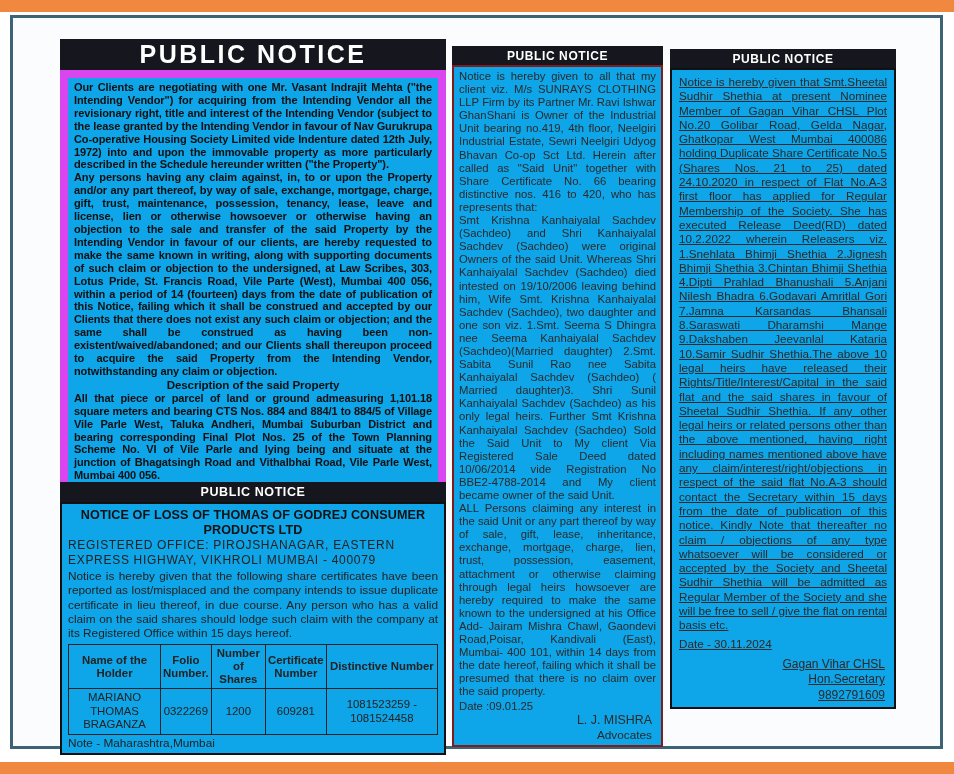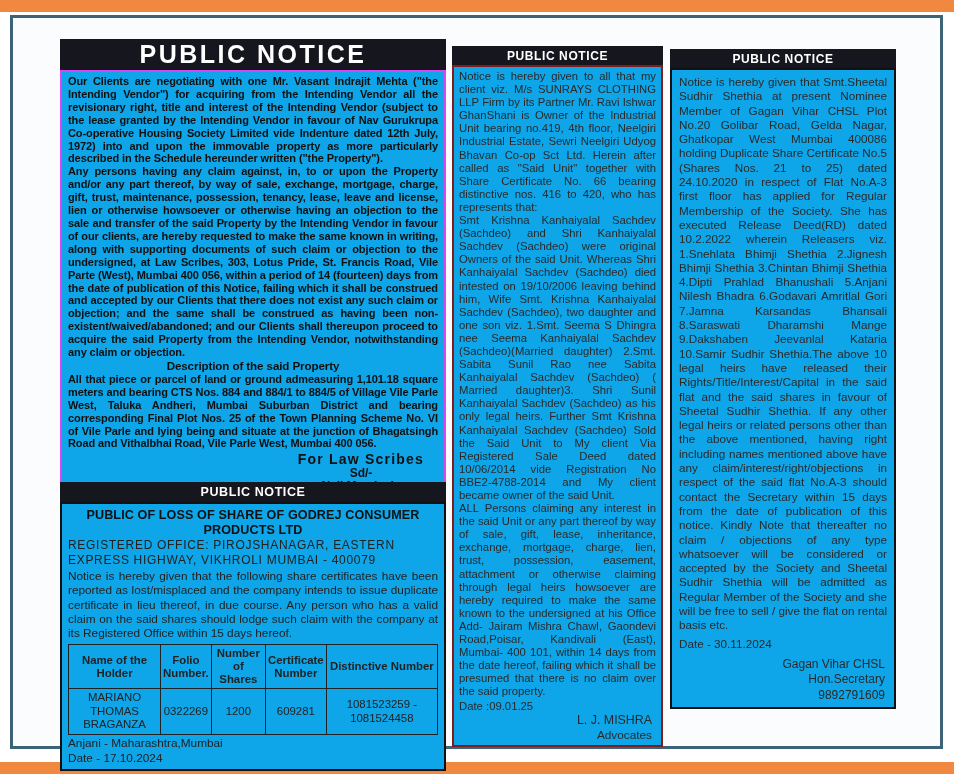--- a/index.html
+++ b/index.html
@@ -18,21 +18,21 @@
   .nheader {
     background:#16161e; color:#ffffff; display:flex; align-items:center; justify-content:center;
     font-weight:bold;
   }
   .nheader.big   { height:31px; font-size:25px; letter-spacing:2.5px; }
   .nheader.small { height:20px; font-size:12.5px; letter-spacing:0.6px; }
 
   
   .n1 { left:60px; top:39px; width:386px; }
   .n1 .nbody {
-    border:2px solid #d946ef; padding:3px 6px 2px 6px; min-height:399px;
+    border:8px solid #d946ef; padding:3px 6px 2px 6px; min-height:399px;
     font-size:11px; line-height:12.9px; font-weight:bold; text-align:justify;
     letter-spacing:-0.1px; color:#101010;
   }
   .n1 .center-b { text-align:center; font-size:11.6px; line-height:14px; }
   .n1-footer { display:flex; justify-content:space-between; align-items:flex-end; margin-top:3px; }
   .n1-date { font-size:14.5px; letter-spacing:0.2px; padding-bottom:2px; }
   .n1-sign { text-align:center; font-size:12px; line-height:13.5px; margin-right:14px; }
   .n1-sign .for-line { font-size:14px; letter-spacing:1.2px; }
 
   
@@ -65,21 +65,21 @@
   .n3-date { text-align:left; margin-top:1px; }
   .n3-sign { text-align:right; padding-right:4px; }
   .n3-sign .sig-name { font-size:12.4px; line-height:15px; }
   .n3-sign .sig-role { font-size:11.8px; line-height:14px; }
 
   
   .n4 { left:670px; top:49px; width:226px; }
   .n4 .nheader { height:19px; font-size:12px; }
   .n4 .nbody {
     border:2px solid #101010; padding:5px 7px 4px 7px; min-height:640px;
-    font-size:11.7px; line-height:14.3px; text-align:justify; color:#2a2a2a;
+    font-size:11.7px; line-height:14.3px; text-align:justify; color:#2a2a2a;text-decoration:underline;
   }
   .n4-foot { text-align:left; margin-top:4px; }
   .n4-sign { text-align:right; margin-top:6px; padding-right:2px; line-height:15.5px; font-size:12px; }
 </style>
 </head>
 <body>
 
 <div class="page">
   <div class="orange-top"></div>
   <div class="orange-bottom"></div>
@@ -100,21 +100,21 @@
           <div>Neil Mandevia</div>
           <div>Advocate &amp; Solicitor.</div>
         </div>
       </div>
     </div>
   </div>
 
   <div class="notice n2">
     <div class="nheader small">PUBLIC NOTICE</div>
     <div class="nbody">
-      <div class="n2-title">PUBLIC OF LOSS OF SHARE OF GODREJ CONSUMER PRODUCTS LTD</div>
+      <div class="n2-title">NOTICE OF LOSS OF THOMAS OF GODREJ CONSUMER PRODUCTS LTD</div>
       <div class="n2-office">REGISTERED OFFICE: PIROJSHANAGAR, EASTERN EXPRESS HIGHWAY, VIKHROLI MUMBAI - 400079</div>
       <p class="n2-para">Notice is hereby given that the following share certificates have been reported as lost/misplaced and the company intends to issue duplicate certificate in lieu thereof, in due course. Any person who has a valid claim on the said shares should lodge such claim with the company at its Registered Office within 15 days hereof.</p>
       <table>
         <thead>
           <tr>
             <th class="n2-colname">Name of the Holder</th>
             <th class="n2-colfolio">Folio Number.</th>
             <th class="n2-colshares">Number of Shares</th>
             <th class="n2-colcert">Certificate Number</th>
             <th class="n2-coldist">Distinctive Number</th>
@@ -123,22 +123,21 @@
         <tbody>
           <tr>
             <td>MARIANO THOMAS BRAGANZA</td>
             <td>0322269</td>
             <td>1200</td>
             <td>609281</td>
             <td>1081523259 - 1081524458</td>
           </tr>
         </tbody>
       </table>
-      <div class="n2-place">Anjani -  Maharashtra,Mumbai</div>
-      <div class="n2-datefoot">Date - 17.10.2024</div>
+      <div class="n2-place">Note -  Maharashtra,Mumbai</div>
     </div>
   </div>
 
   <div class="notice n3">
     <div class="nheader small">PUBLIC NOTICE</div>
     <div class="nbody">
       <p>Notice is hereby given to all that my client viz. M/s SUNRAYS CLOTHING LLP Firm by its Partner Mr. Ravi Ishwar GhanShani is Owner of the Industrial Unit bearing no.419, 4th floor, Neelgiri Industrial Estate, Sewri Neelgiri Udyog Bhavan Co-op Sct Ltd. Herein after called as "Said Unit" together with Share Certificate No. 66 bearing distinctive nos. 416 to 420, who has represents that:</p>
       <p>Smt Krishna Kanhaiyalal Sachdev (Sachdeo) and Shri Kanhaiyalal Sachdev (Sachdeo) were original Owners of the said Unit. Whereas Shri Kanhaiyalal Sachdev (Sachdeo) died intested on 19/10/2006 leaving behind him, Wife Smt. Krishna Kanhaiyalal Sachdev (Sachdeo), two daughter and one son viz. 1.Smt. Seema S Dhingra nee Seema Kanhaiyalal Sachdev (Sachdeo)(Married daughter) 2.Smt. Sabita Sunil Rao nee Sabita Kanhaiyalal Sachdev (Sachdeo) ( Married daughter)3. Shri Sunil Kanhaiyalal Sachdev (Sachdeo) as his only legal heirs. Further Smt Krishna Kanhaiyalal Sachdev (Sachdeo) Sold the Said Unit to My client Via  Registered Sale Deed dated 10/06/2014 vide Registration No BBE2-4788-2014 and My client became owner of the said Unit.</p>
       <p>ALL Persons claiming any interest in the said Unit or any part thereof by way of sale, gift, lease, inheritance, exchange, mortgage, charge, lien, trust, possession, easement, attachment or otherwise claiming through legal heirs howsoever are hereby required to make the same known to the undersigned at his Office Add- Jairam Mishra Chawl, Gaondevi Road,Poisar, Kandivali (East), Mumbai- 400 101, within 14 days from the date hereof, failing which it shall be presumed that there is no claim over the said property.</p>
       <div class="n3-date">Date :09.01.25</div>

